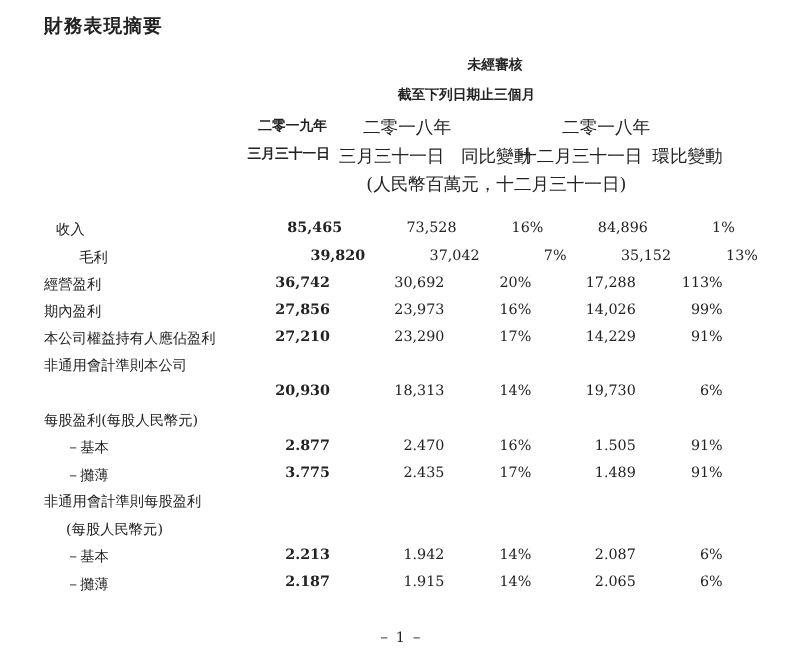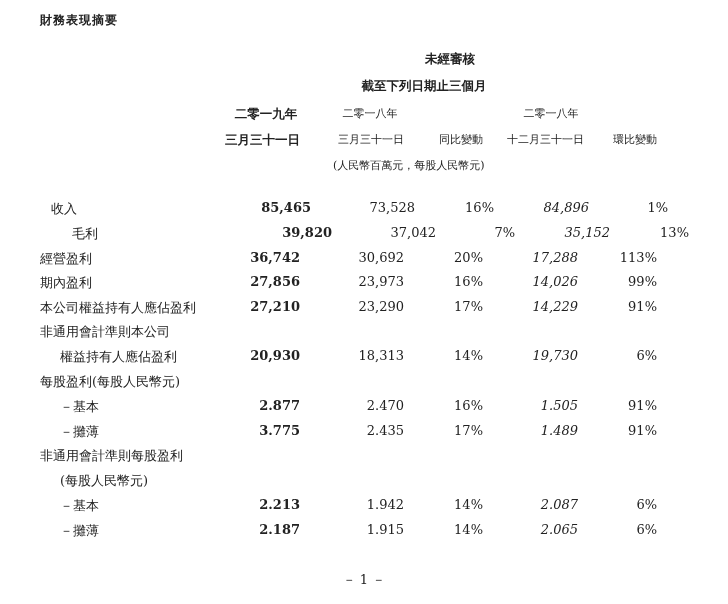--- a/index.html
+++ b/index.html
@@ -1,31 +1,31 @@
 <!DOCTYPE html>
 <html><head>
   <meta charset="utf-8">
   <style>
     html, body { margin: 0; padding: 0; background: #ffffff; }
     body { width: 728px; height: 604px; position: relative; overflow: hidden;
            font-family: "DejaVu Serif", "Liberation Serif", serif; color: #222; }
     .title { position: absolute; left: 40px; top: 12px; font-family: "DejaVu Sans", "Liberation Sans", sans-serif;
-             font-size: 12px; font-weight: bold; letter-spacing: 1px; color: #222; }
-    .hdr { position: absolute; font-size: 11px; white-space: nowrap; }
+             font-size: 17px; font-weight: bold; letter-spacing: 1px; color: #222; }
+    .hdr { position: absolute; font-size: 16px; white-space: nowrap; }
     .hdr.bold { font-family: "DejaVu Sans", "Liberation Sans", sans-serif; font-weight: bold; font-size: 12.5px; }
     .center { transform: translateX(-50%); }
     .right { text-align: right; }
     .row { position: absolute; left: 0; width: 728px; height: 24px; font-size: 13px; }
     .row .label { position: absolute; left: 40px; top: 0; white-space: nowrap; }
     .row .label.indent { left: 60px; }
     .row .cell { position: absolute; top: 0; text-align: right; white-space: nowrap; }
     .c0 { right: 428px; font-weight: bold; }
     .c1 { right: 324px; }
     .c2 { right: 245px; }
-    .c3 { right: 150px; font-style: italic; }
+    .c3 { right: 150px; }
     .c4 { right: 71px; }
     .footer { position: absolute; top: 571px; left: 364px; transform: translateX(-50%); font-size: 13px; }
   </style>
 </head>
 <body>
 
 <div class="title">財務表現摘要</div>
 
 <div class="hdr bold center" style="left:426px; top:51px;margin-left:24px;">未經審核</div>
 <div class="hdr bold center" style="left:424px; top:78px;">截至下列日期止三個月</div>
@@ -36,21 +36,21 @@
 <div class="hdr center" style="left:370px; top:106px;">二零一八年</div>
 <div class="hdr right" style="right:324px; top:132px;">三月三十一日</div>
 
 <div class="hdr right" style="right:245px; top:132px;">同比變動</div>
 
 <div class="hdr center" style="left:551px; top:106px;">二零一八年</div>
 <div class="hdr right" style="right:144px; top:132px;">十二月三十一日</div>
 
 <div class="hdr right" style="right:71px; top:132px;">環比變動</div>
 
-<div class="hdr" style="left:333px; top:158px;">(人民幣百萬元，每股人民幣元)</div>
+<div class="hdr" style="left:333px; top:158px;">(人民幣百萬元，十二月三十一日)</div>
 
 <div id="rows">
     <div class="row" style="top: 200px; margin-left: 11px;">
       <span class="label">收入</span>
       <span class="cell c0">85,465</span>
       <span class="cell c1">73,528</span>
       <span class="cell c2">16%</span>
       <span class="cell c3">84,896</span>
       <span class="cell c4">1%</span>
     </div>
@@ -88,21 +88,20 @@
     </div>
     <div class="row" style="top: 323px;">
       <span class="label">非通用會計準則本公司</span>
       <span class="cell c0"></span>
       <span class="cell c1"></span>
       <span class="cell c2"></span>
       <span class="cell c3"></span>
       <span class="cell c4"></span>
     </div>
     <div class="row" style="top: 348px;">
-      <span class="label indent">權益持有人應佔盈利</span>
       <span class="cell c0">20,930</span>
       <span class="cell c1">18,313</span>
       <span class="cell c2">14%</span>
       <span class="cell c3">19,730</span>
       <span class="cell c4">6%</span>
     </div>
     <div class="row" style="top: 373px; padding-left: 37px;">
       <span class="label">每股盈利(每股人民幣元)</span>
       <span class="cell c0"></span>
       <span class="cell c1"></span>

